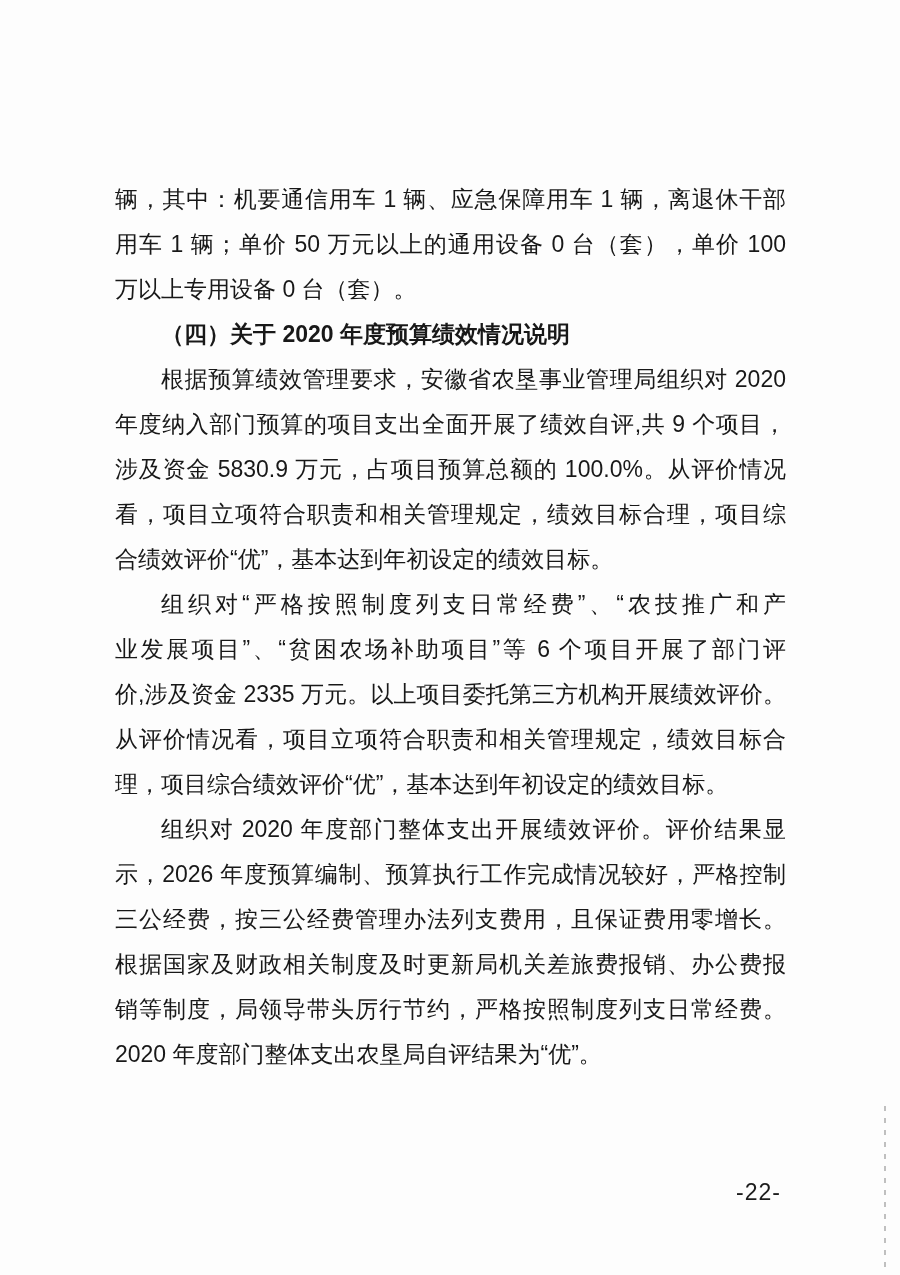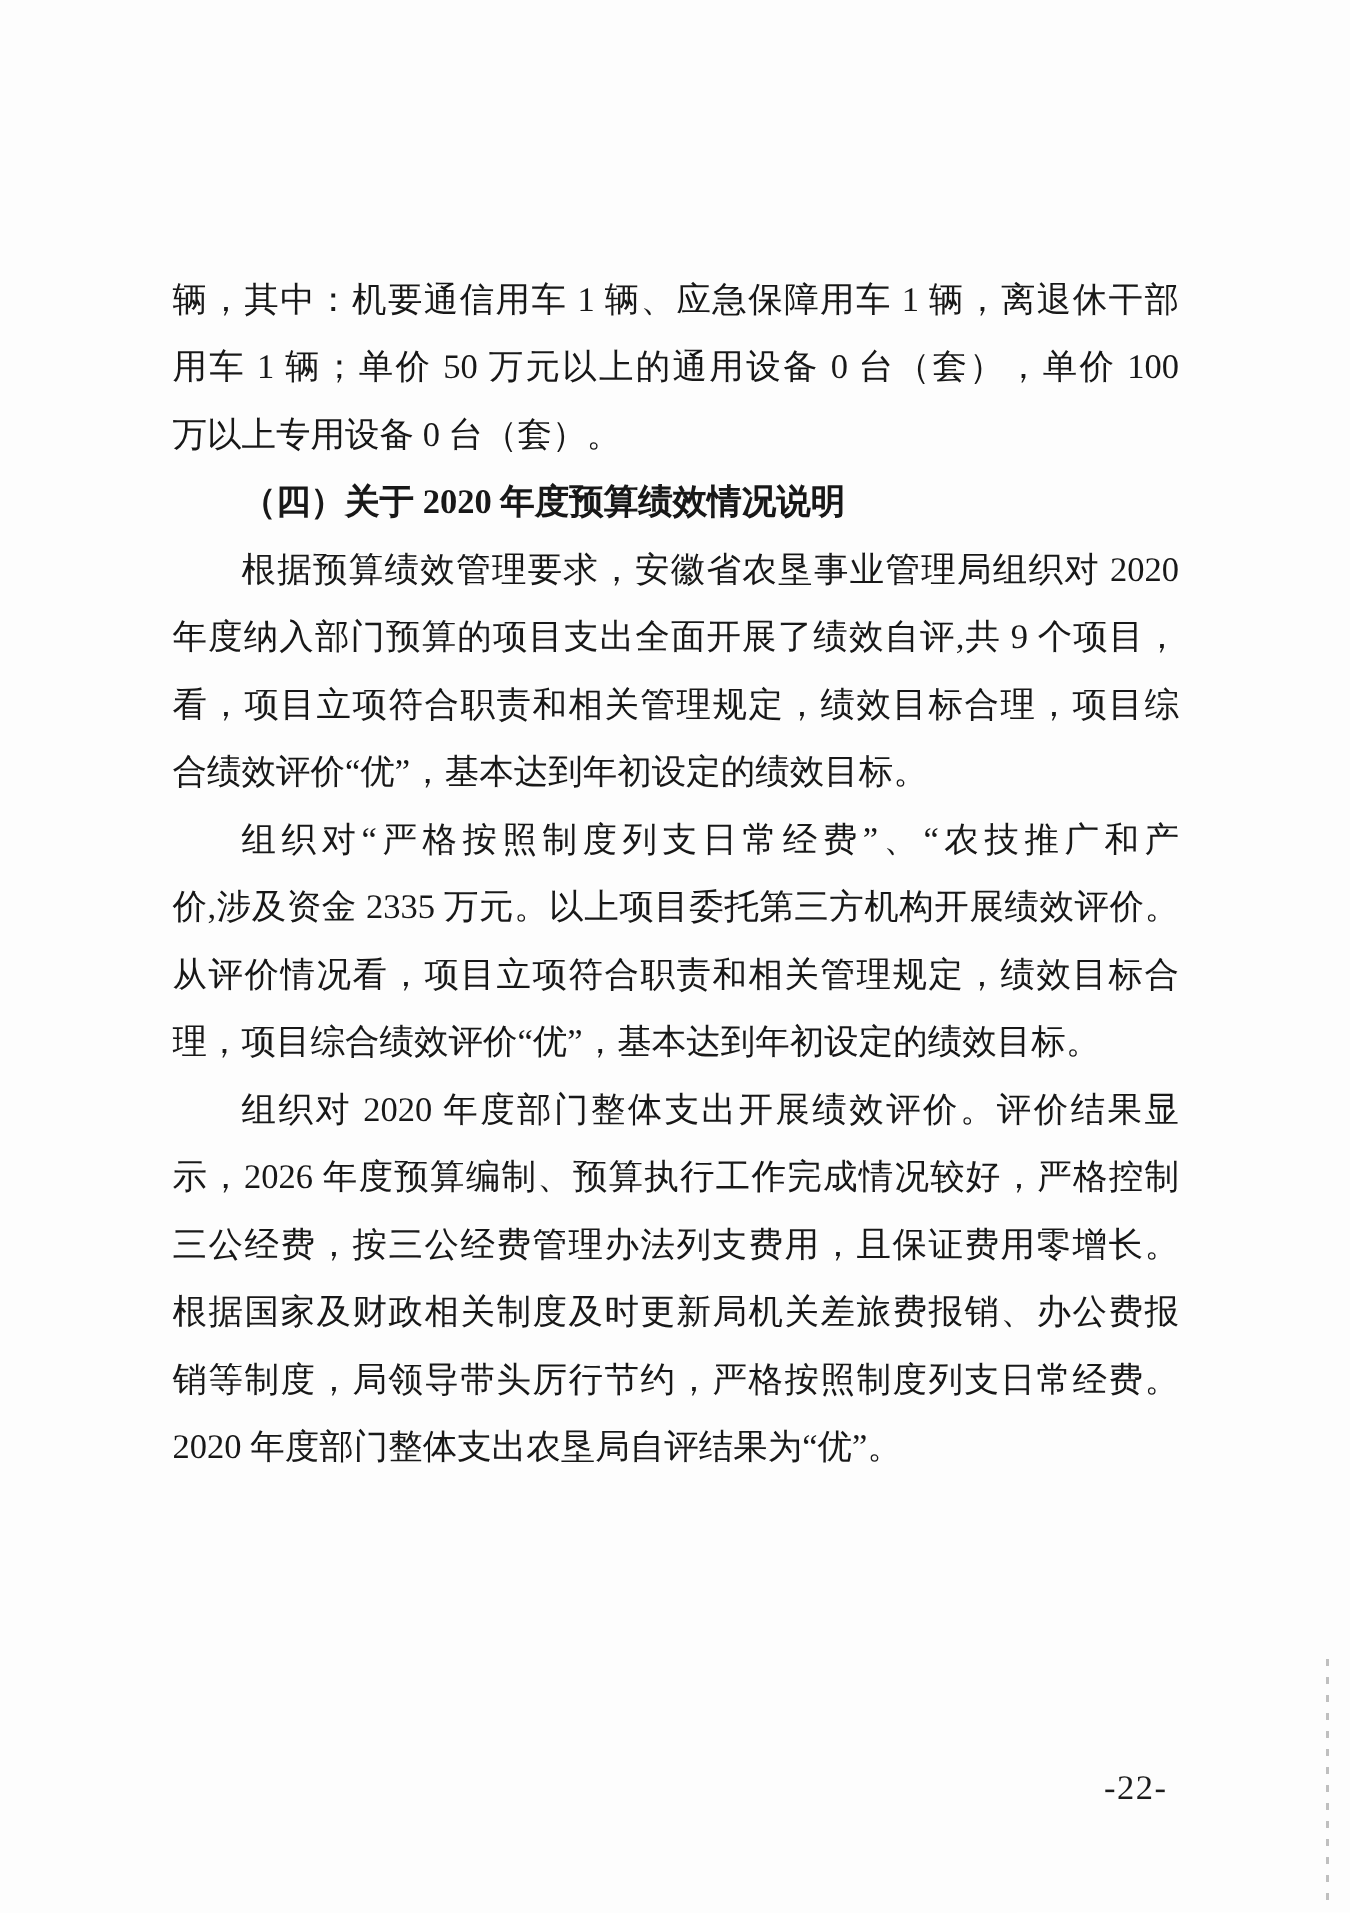--- a/index.html
+++ b/index.html
@@ -5,21 +5,21 @@
   html, body {
     margin: 0;
     padding: 0;
   }
   .page {
     position: relative;
     width: 900px;
     height: 1275px;
     background: #fdfdfd;
     overflow: hidden;
-    font-family: Liberation Serif, serif;
+    font-family: Liberation Sans, sans-serif;
     color: #181818;
   }
   .text-block {
     position: absolute;
     left: 115px;
     top: 177px;
     width: 671px;
   }
   .line {
     height: 45px;
@@ -63,23 +63,25 @@
 
 <div class="page">
 
   <div class="text-block">
     <div class="line">辆，其中：机要通信用车 1 辆、应急保障用车 1 辆，离退休干部</div>
     <div class="line">用车 1 辆；单价 50 万元以上的通用设备 0 台（套），单价 100</div>
     <div class="line end">万以上专用设备 0 台（套）。</div>
     <div class="line bold indent end">（四）关于 2020 年度预算绩效情况说明</div>
     <div class="line indent">根据预算绩效管理要求，安徽省农垦事业管理局组织对 2020</div>
     <div class="line">年度纳入部门预算的项目支出全面开展了绩效自评,共 9 个项目，</div>
+    <div class="line">涉及资金 5830.9 万元，占项目预算总额的 100.0%。从评价情况</div>
     <div class="line">看，项目立项符合职责和相关管理规定，绩效目标合理，项目综</div>
     <div class="line end">合绩效评价“优”，基本达到年初设定的绩效目标。</div>
     <div class="line indent">组织对“严格按照制度列支日常经费”、“农技推广和产</div>
+    <div class="line">业发展项目”、“贫困农场补助项目”等 6 个项目开展了部门评</div>
     <div class="line">价,涉及资金 2335 万元。以上项目委托第三方机构开展绩效评价。</div>
     <div class="line">从评价情况看，项目立项符合职责和相关管理规定，绩效目标合</div>
     <div class="line end">理，项目综合绩效评价“优”，基本达到年初设定的绩效目标。</div>
     <div class="line indent">组织对 2020 年度部门整体支出开展绩效评价。评价结果显</div>
     <div class="line">示，2026 年度预算编制、预算执行工作完成情况较好，严格控制</div>
     <div class="line">三公经费，按三公经费管理办法列支费用，且保证费用零增长。</div>
     <div class="line">根据国家及财政相关制度及时更新局机关差旅费报销、办公费报</div>
     <div class="line">销等制度，局领导带头厉行节约，严格按照制度列支日常经费。</div>
     <div class="line end">2020 年度部门整体支出农垦局自评结果为“优”。</div>
   </div>

